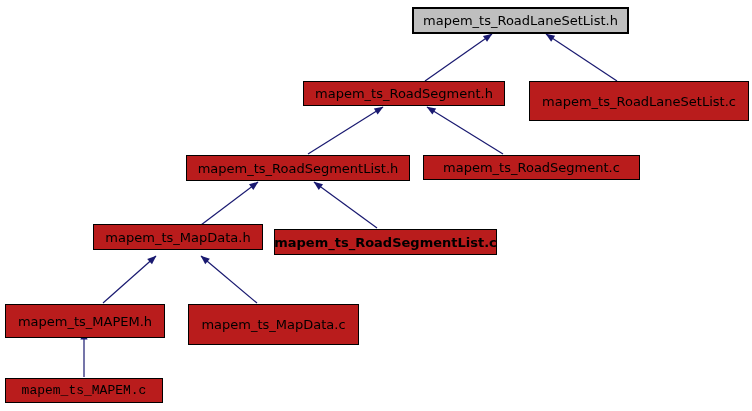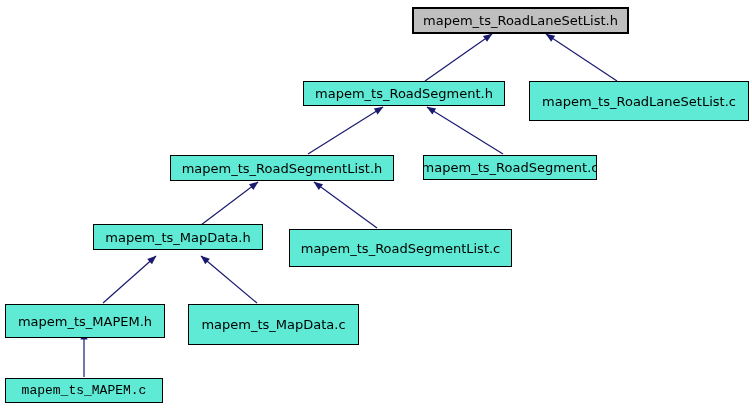--- a/index.html
+++ b/index.html
@@ -19,21 +19,21 @@
     position: absolute;
     left: 0;
     top: 0;
     width: 752px;
     height: 411px;
   }
   .node {
     position: absolute;
     box-sizing: border-box;
     border: 1px solid #000000;
-    background: #5eead4;
+    background: #b91c1c;
     color: #000000;
     font-size: 13px;
     line-height: 1;
     display: flex;
     align-items: center;
     justify-content: center;
     white-space: nowrap;
     cursor: pointer;
     overflow: hidden;
   }
@@ -69,27 +69,27 @@
     <line class="edge" x1="257" y1="303" x2="201" y2="256" marker-end="url(#arrow)"></line>
     <line class="edge" x1="84" y1="377" x2="84" y2="331" marker-end="url(#arrow)"></line>
   </svg>
 
   <div class="node current" style="left:412px; top:7px;  width:217px; height:27px;">mapem_ts_RoadLaneSetList.h</div>
 
   <div class="node" style="left:303px; top:81px; width:202px; height:25px;">mapem_ts_RoadSegment.h</div>
 
   <div class="node" style="left:529px; top:81px; width:220px; height:40px;">mapem_ts_RoadLaneSetList.c</div>
 
-  <div class="node" style="left:170px; top:155px; width:224px; height:26px;">mapem_ts_RoadSegmentList.h</div>
+  <div class="node" style="left:186px; top:155px; width:224px; height:26px;">mapem_ts_RoadSegmentList.h</div>
 
-  <div class="node" style="left:423px; top:155px; width:174px; height:25px;">mapem_ts_RoadSegment.c</div>
+  <div class="node" style="left:423px; top:155px; width:217px; height:25px;">mapem_ts_RoadSegment.c</div>
 
   <div class="node" style="left:93px;  top:224px; width:170px; height:26px;">mapem_ts_MapData.h</div>
 
-  <div class="node" style="left:289px; top:229px; width:223px; height:38px;">mapem_ts_RoadSegmentList.c</div>
+  <div class="node" style="left:274px; top:229px; width:223px; height:26px;font-weight:bold;">mapem_ts_RoadSegmentList.c</div>
 
   <div class="node" style="left:5px;   top:304px; width:160px; height:34px;">mapem_ts_MAPEM.h</div>
 
   <div class="node" style="left:188px; top:304px; width:171px; height:41px;">mapem_ts_MapData.c</div>
 
   <div class="node" style="left:5px;   top:378px; width:158px; height:25px;font-family:Liberation Mono, monospace;">mapem_ts_MAPEM.c</div>
 
 </div>
 
 </body></html>

